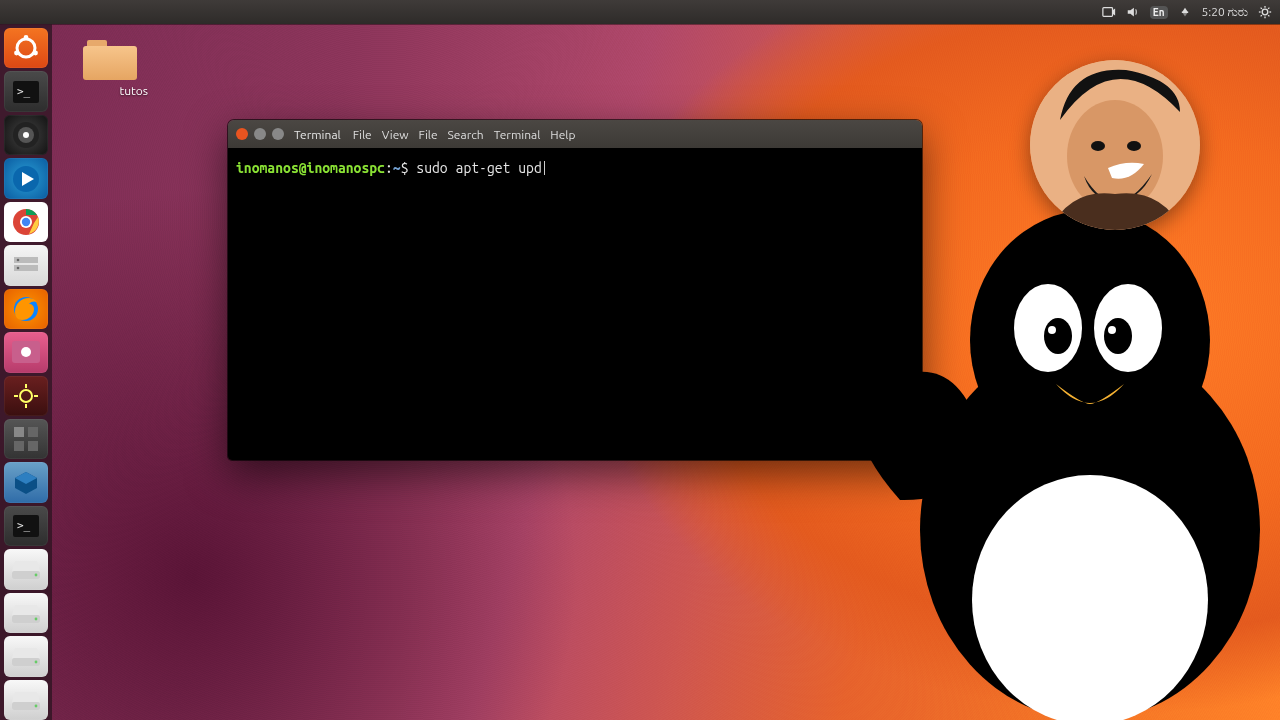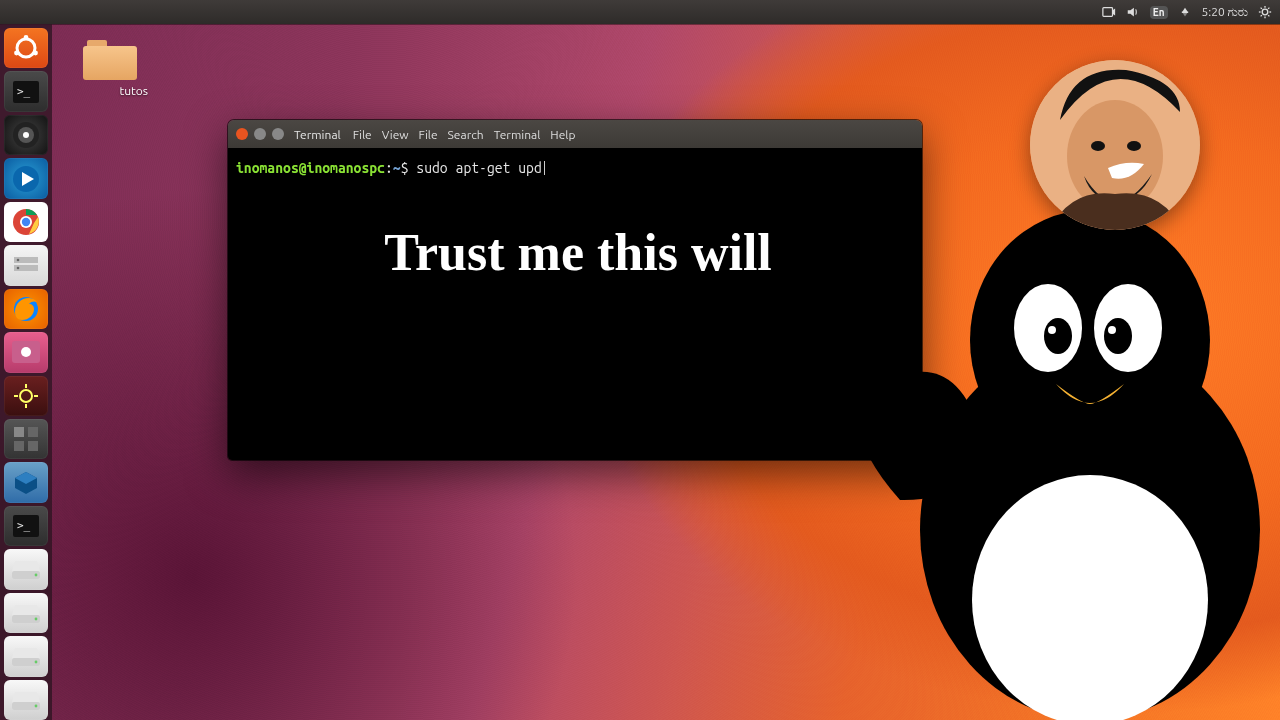--- a/index.html
+++ b/index.html
@@ -320,14 +320,13 @@
     <span class="wbtn max"></span>
     <span style="margin-left:4px;">Terminal</span>
     <span class="term-menu" id="term-menu"><span>File</span><span>View</span><span>File</span><span>Search</span><span>Terminal</span><span>Help</span></span>
   </div>
   <div class="term-body">
     <span class="prompt-user">inomanos@inomanospc</span><span>:</span><span class="prompt-path">~</span><span>$ </span><span>sudo apt-get upd</span><span class="term-cursor"></span>
   </div>
 </div>
 
 <div class="headline">
-  <div>Trust me this will</div>
 </div>
 
 </body></html>

